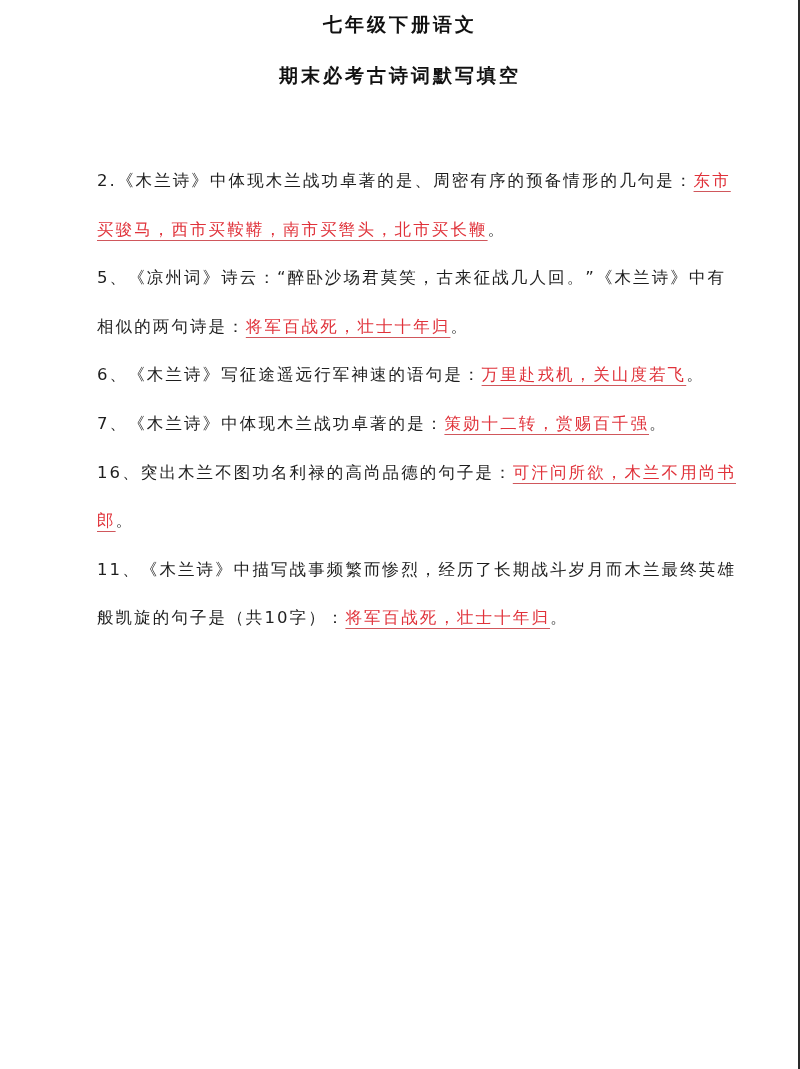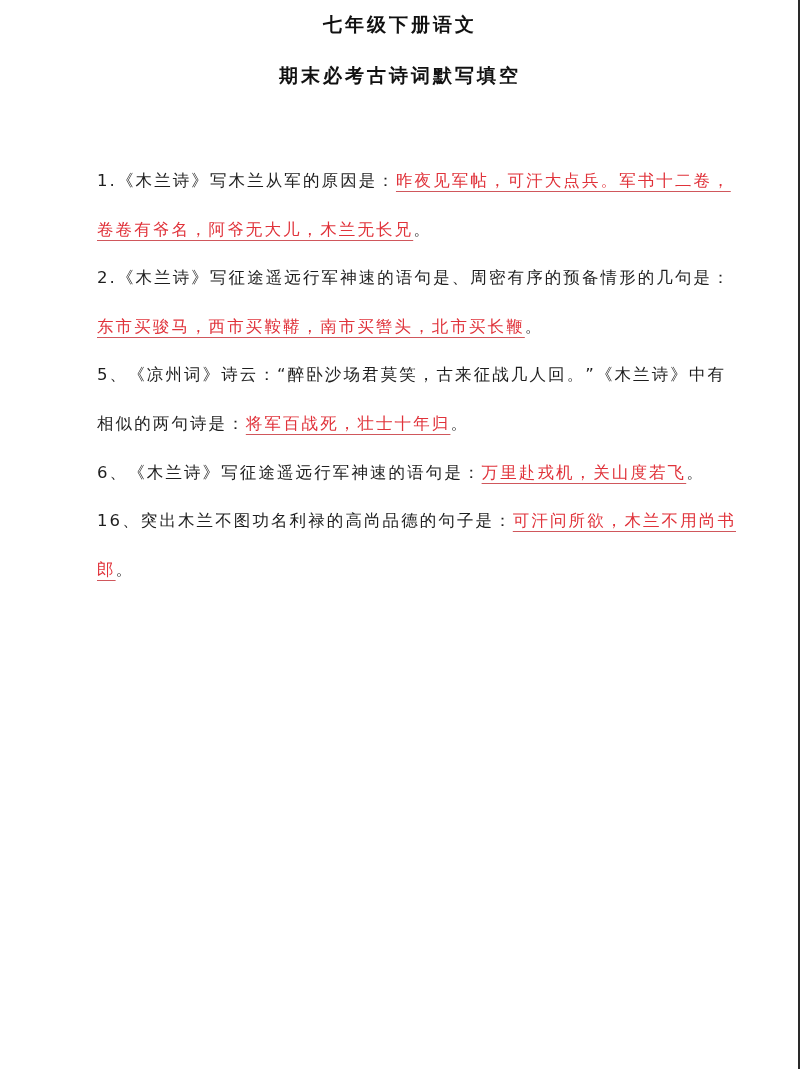--- a/index.html
+++ b/index.html
@@ -60,18 +60,19 @@
   </style>
 </head>
 <body>
 
 <div class="right-border"></div>
 
 <div class="title t1">七年级下册语文</div>
 <div class="title t2">期末必考古诗词默写填空</div>
 
 <div class="content">
-  <p class="item"><span class="q">1.</span><span class="q">《木兰诗》写木兰从军的原因是：</span><span class="a">昨夜见军帖，可汗大点兵。军书十二卷，卷卷有爷名，阿爷无大儿，木兰无长兄</span><span class="p">。</span></p>
-  <p class="item"><span class="q">2.</span><span class="q">《木兰诗》写征途遥远行军神速的语句是、周密有序的预备情形的几句是：</span><span class="a">东市买骏马，西市买鞍鞯，南市买辔头，北市买长鞭</span><span class="p">。</span></p>
+  <p class="item"><span class="q">2.</span><span class="q">《木兰诗》中体现木兰战功卓著的是、周密有序的预备情形的几句是：</span><span class="a">东市买骏马，西市买鞍鞯，南市买辔头，北市买长鞭</span><span class="p">。</span></p>
   <p class="item"><span class="q">5、</span><span class="q">《凉州词》诗云：“醉卧沙场君莫笑，古来征战几人回。”《木兰诗》中有相似的两句诗是：</span><span class="a">将军百战死，壮士十年归</span><span class="p">。</span></p>
   <p class="item"><span class="q">6、</span><span class="q">《木兰诗》写征途遥远行军神速的语句是：</span><span class="a">万里赴戎机，关山度若飞</span><span class="p">。</span></p>
+  <p class="item"><span class="q">7、</span><span class="q">《木兰诗》中体现木兰战功卓著的是：</span><span class="a">策勋十二转，赏赐百千强</span><span class="p">。</span></p>
   <p class="item"><span class="q">16、</span><span class="q">突出木兰不图功名利禄的高尚品德的句子是：</span><span class="a">可汗问所欲，木兰不用尚书郎</span><span class="p">。</span></p>
+  <p class="item"><span class="q">11、</span><span class="q">《木兰诗》中描写战事频繁而惨烈，经历了长期战斗岁月而木兰最终英雄般凯旋的句子是（共10字）：</span><span class="a">将军百战死，壮士十年归</span><span class="p">。</span></p>
 </div>
 
 </body></html>

